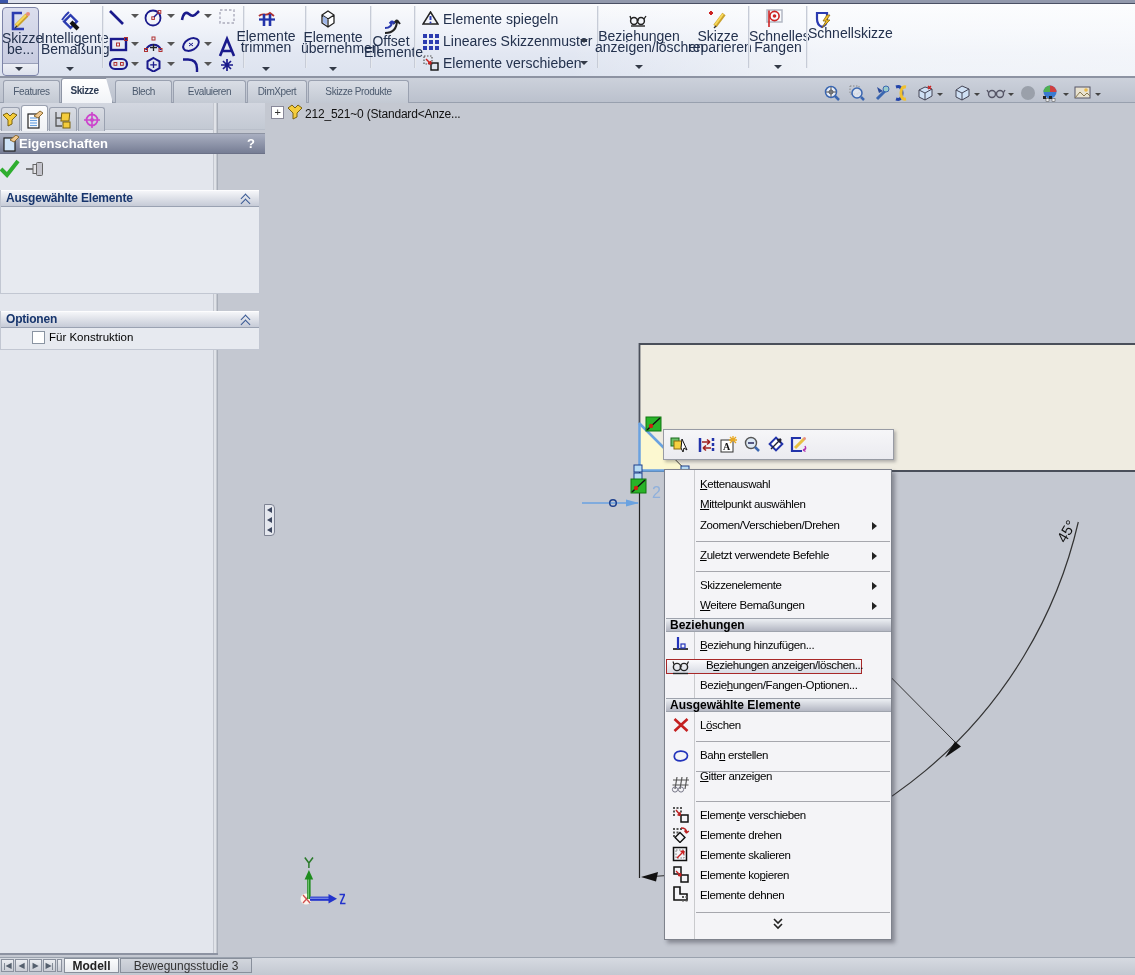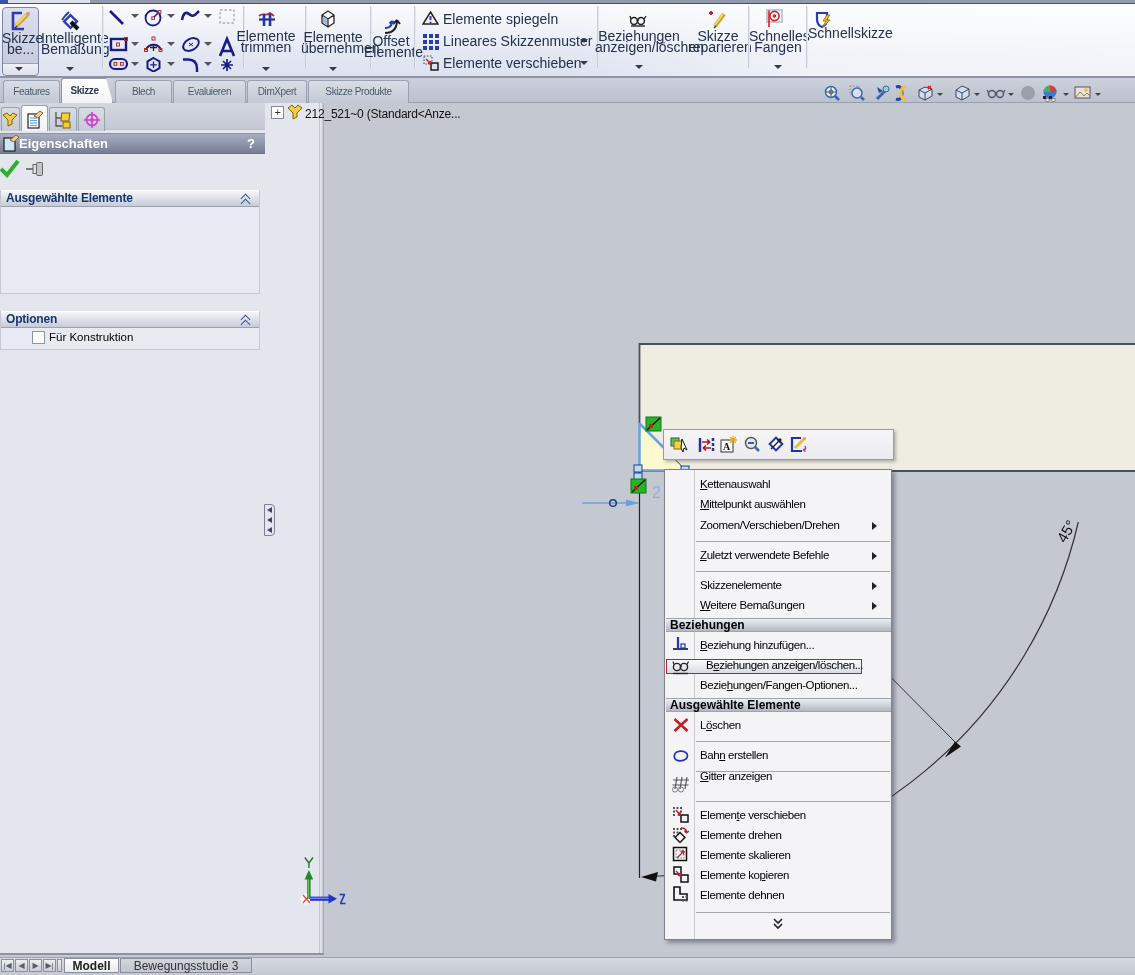--- a/index.html
+++ b/index.html
@@ -14,21 +14,21 @@
 .vsep{position:absolute;top:6px;height:62px;width:2px;
 background:linear-gradient(90deg,#b7bdcb,#f6f8fb);}
 
 #tabrow{left:0;top:78px;width:1135px;height:25px;
 background:linear-gradient(#ccd1db,#bbc1cd);border-bottom:1px solid #98a0ae;}
 .tab{position:absolute;top:2px;height:23px;font-size:10px;letter-spacing:-0.4px;color:#4c5a6e;
 background:linear-gradient(#d9dde5,#c3c9d3);border:1px solid #9aa1b0;border-bottom:none;
 border-radius:3px 3px 0 0;text-align:center;line-height:21px;}
 .tabactive{background:linear-gradient(#ffffff,#f1f3f7);color:#2c3a52;font-weight:bold;top:0;height:25px;line-height:24px;z-index:2;border-color:#8d94a4;clip-path:polygon(0 0,calc(100% - 7px) 0,100% 100%,0 100%);padding-right:5px;}
 
-#panel{left:0;top:103px;width:324px;height:852px;background:#e3e6ed;border-bottom:2px solid #8d93a2;}
+#panel{left:0;top:103px;width:218px;height:852px;background:#e3e6ed;border-bottom:2px solid #8d93a2;}
 #panel .rborder{position:absolute;right:0;top:0;width:5px;height:100%;
 background:linear-gradient(90deg,#b6bac4,#eef0f4 40%,#9aa0ac);}
 .ptab{position:absolute;top:4px;height:24px;background:linear-gradient(#d9dce3,#c5cad4);
 border:1px solid #9aa1b0;border-bottom:none;border-radius:3px 3px 0 0;}
 #ptitle{left:0;top:30px;width:265px;height:21px;
 background:linear-gradient(#a9afc1,#767d94);border-top:1px solid #8d93a2;border-bottom:1px solid #6b7187;
 color:#fff;font-weight:bold;font-size:13px;line-height:20px;}
 .grp{position:absolute;left:0px;width:260px;background:#e7eaf0;border:1px solid #c2c7d2;border-top:none;}
 .ghead{position:relative;height:17px;background:linear-gradient(#f5f6f9,#c6cbd7);
 border-top:1px solid #fdfdfe;border-bottom:1px solid #9aa2b2;

